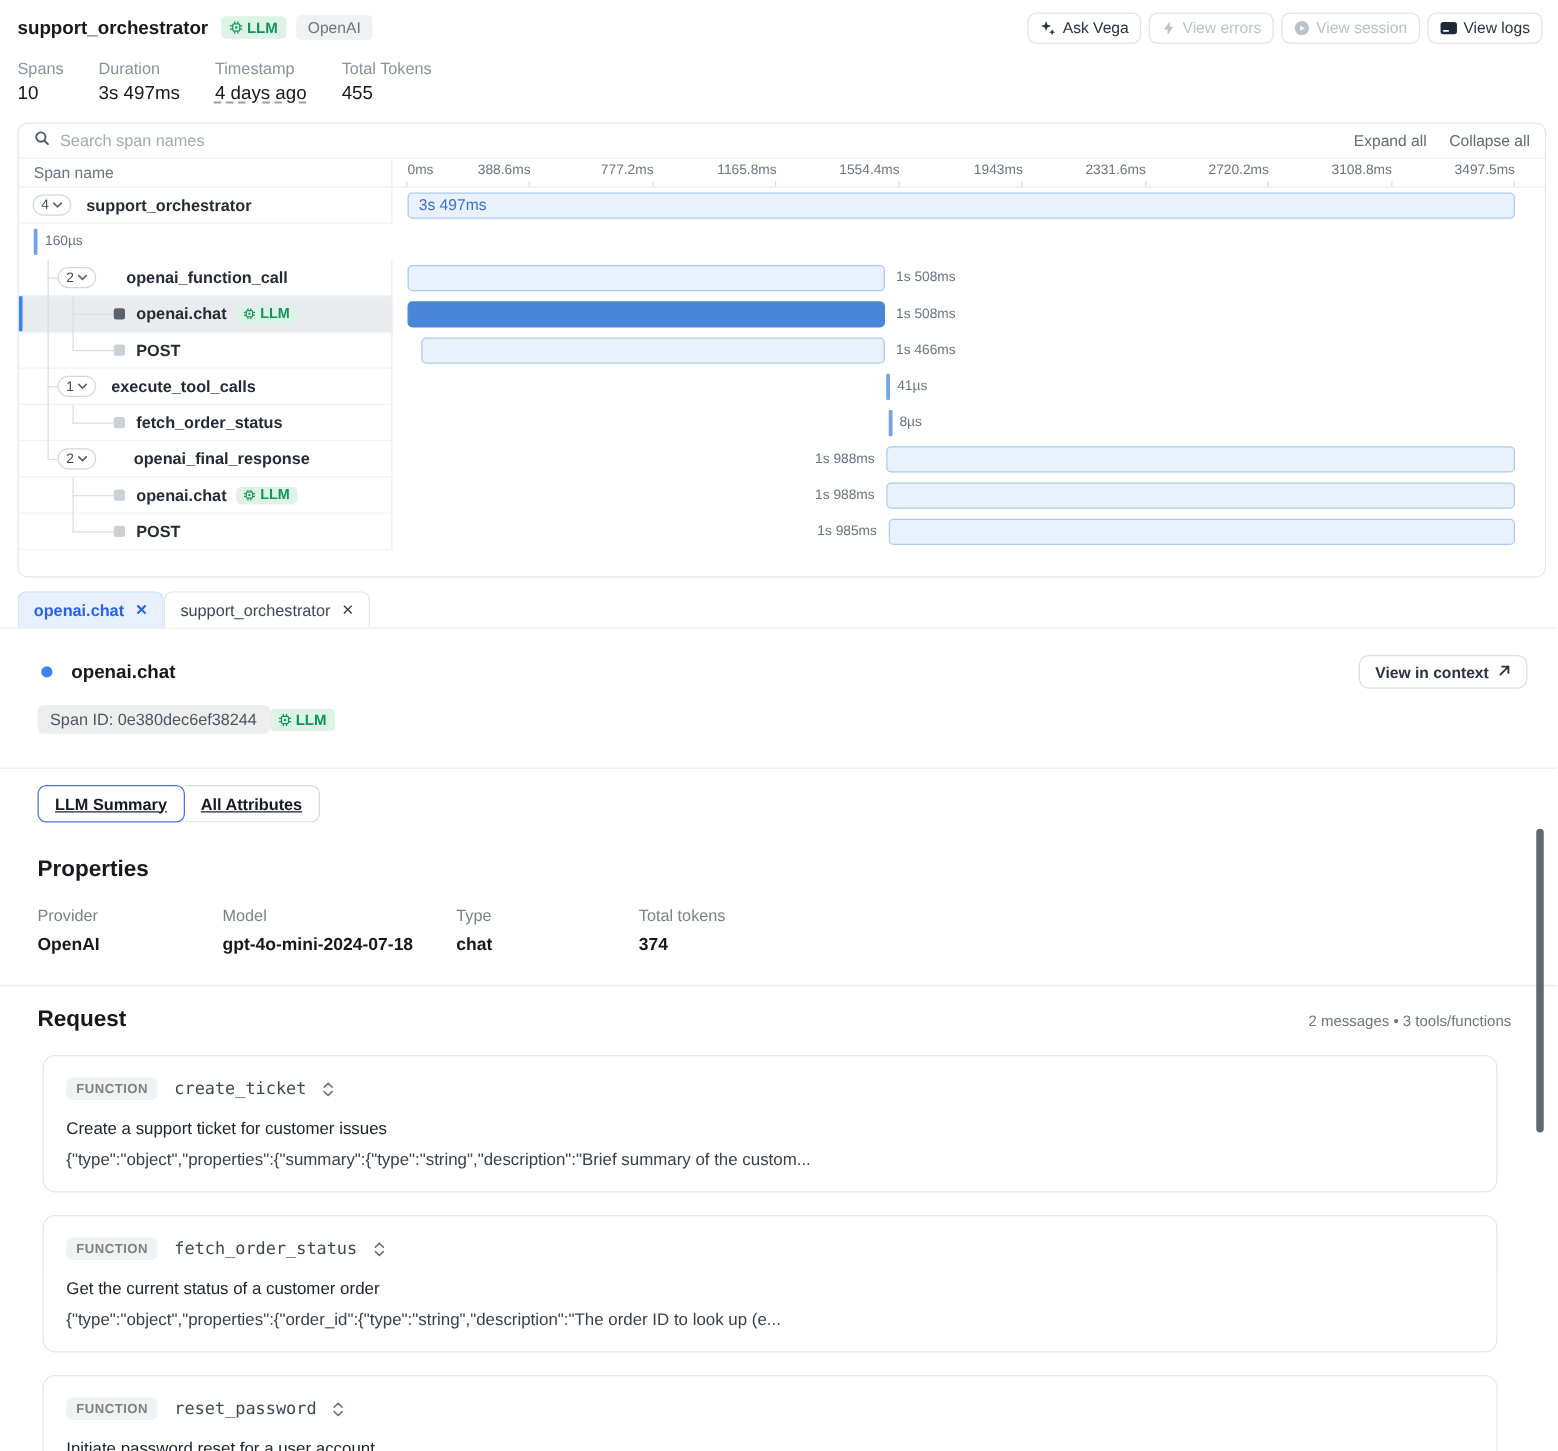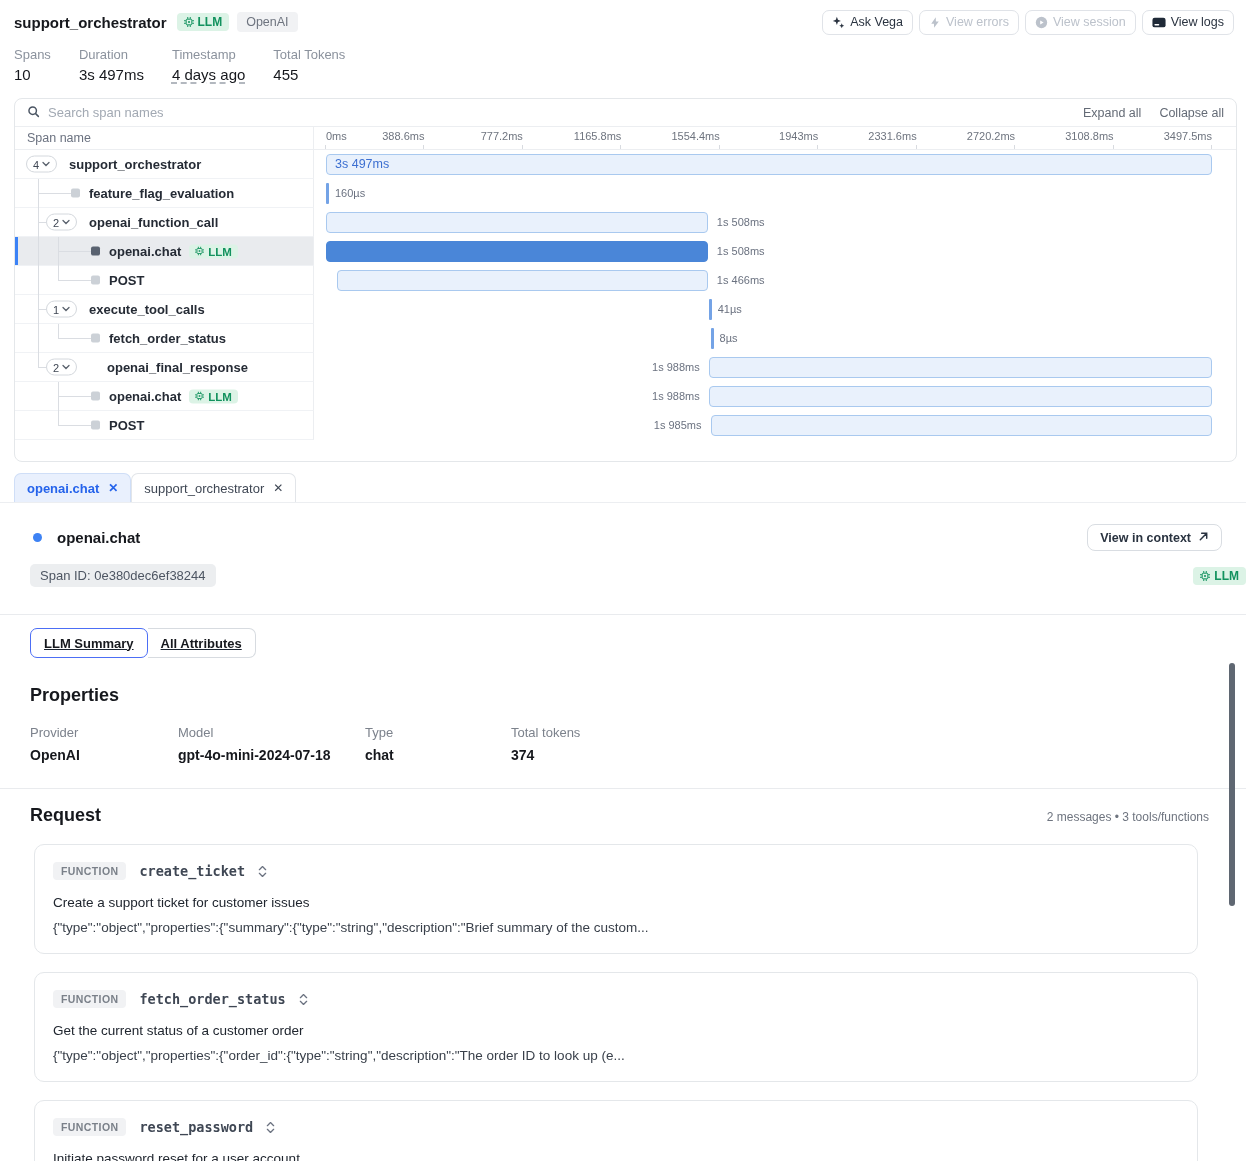--- a/index.html
+++ b/index.html
@@ -82,21 +82,21 @@
   .tab.active { background:#e9f0fd; border-color:#cfdef7; color:#2563eb; font-weight:600; }
   .tab .x { font-size:12px; }
 
   
   .detail-head { display:flex; align-items:center; padding:21px 24px 0 33px; }
   .dot { width:9px; height:9px; border-radius:50%; background:#3d82f4; }
   .detail-title { font-size:15px; font-weight:700; color:#16181d; margin-left:15px; }
   .ctx-btn { margin-left:auto; display:inline-flex; align-items:center; gap:7px; height:27px; padding:0 12px;
     border:1px solid #d9dde2; border-radius:8px; background:#fff; font-size:12.5px; font-weight:700;
     color:#2a3340; cursor:pointer; }
-  .pill-row { display:flex; align-items:center; gap:18px; padding:13px 0 0 30px;justify-content:space-between; }
+  .pill-row { display:flex; align-items:center; padding:13px 0 0 30px; }
   .spanid { background:#eceef0; color:#4d5562; font-size:13px; padding:4px 10px; border-radius:5px; }
   .divider { border:none; border-top:1px solid #e9ebee; }
   .div1 { margin-top:27px; }
   .view-tabs { display:flex; padding:13px 0 0 30px;text-decoration:underline; }
   .vtab { height:30px; padding:0 13px; display:flex; align-items:center; font-size:13px; font-weight:700;
     color:#16181d; background:#fff; border:1px solid #d7dbe0; cursor:pointer; }
   .vtab.active { border:1.5px solid #4c6ef5; border-radius:7px; position:relative; z-index:2; }
   .vtab.rest { border-left:none; border-radius:0 7px 7px 0; }
   .sec-title { font-size:18px; font-weight:700; color:#16181d; padding-left:30px; margin-top:27px; }
   .props { display:flex; padding:19px 0 0 30px; }
@@ -104,21 +104,21 @@
   .prop-label { font-size:13px; color:#7c828c; }
   .prop-value { font-size:14px; font-weight:700; color:#16181d; margin-top:7px; }
   .div2 { margin-top:25px; }
   .request-head { display:flex; align-items:baseline; padding:16px 37px 0 30px; }
   .request-meta { margin-left:auto; font-size:12px; color:#6e747f; }
 
   .func-card { margin:18px 48px 0 34px; border:1px solid #e4e7ea; border-radius:10px; padding:17px 18px 18px; background:#fff; }
   .func-head { display:flex; align-items:center; gap:13px; }
   .func-badge { background:#f1f2f4; color:#7a8089; font-size:10.5px; font-weight:600; letter-spacing:.4px;
     padding:3px 8px; border-radius:4px; }
-  .func-name { font-family:"DejaVu Sans Mono", monospace; font-size:13.5px; font-weight:700; color:#3f4754; }
+  .func-name { font-family:"DejaVu Sans Mono", monospace; font-size:13.5px; font-weight:400; color:#3f4754; }
   .func-desc { font-size:13.5px; color:#20262f; margin-top:15px; }
   .func-schema { font-size:13.5px; color:#3a414b; margin-top:10px; }
 
   .scroll-thumb { position:absolute; right:11px; top:663px; width:6px; height:243px; background:#5f6772;
     border-radius:3px; }
 </style>
 </head>
 <body>
 
 <div class="page">
@@ -249,48 +249,40 @@
           </div>
           <div class="row-right">
             <div class="barwrap">
               <div class="bar outline" style="left: 0%; width: 100%;">
                 <span class="bar-inside-label">3s 497ms</span>
               </div>
             </div>
           </div>
         </div>
         <div class="row">
-          <div class="row-left">
-            <div class="vl" style="left: 23px; top: 0px; height: 29px;"></div>
-            <div class="hl" style="left: 23px; top: 14px; width: 33px;"></div>
-            <span class="sq" style="left: 56px;"></span>
-            <span class="row-name" style="left: 74px;">
-              <span>feature_flag_evaluation</span>
-            </span>
-          </div>
           <div class="row-right">
             <div class="barwrap">
               <div class="bar sliver" style="left: 0%;"></div>
               <span class="bar-label" style="left: calc(0% + 9px);">160µs</span>
             </div>
           </div>
         </div>
         <div class="row">
           <div class="row-left">
             <div class="vl" style="left: 23px; top: 0px; height: 29px;"></div>
             <div class="hl" style="left: 23px; top: 14px; width: 8px;"></div>
             <span class="pill" style="left: 31px;">
               <span>2</span>
               <span style="display: inline-flex;">
                 <svg width="8" height="7" viewBox="0 0 8 6" fill="none" stroke="#5a626d" stroke-width="1.3" stroke-linecap="round">
                   <path d="M1 1.5 4 4.5 7 1.5"></path>
                 </svg>
               </span>
             </span>
-            <span class="row-name" style="left: 74px;">
+            <span class="row-name" style="left: 86px;">
               <span>openai_function_call</span>
             </span>
           </div>
           <div class="row-right">
             <div class="barwrap">
               <div class="bar outline" style="left: 0%; width: 43.1%;"></div>
               <span class="bar-label" style="left: calc(43.1% + 9px);">1s 508ms</span>
             </div>
           </div>
         </div>

